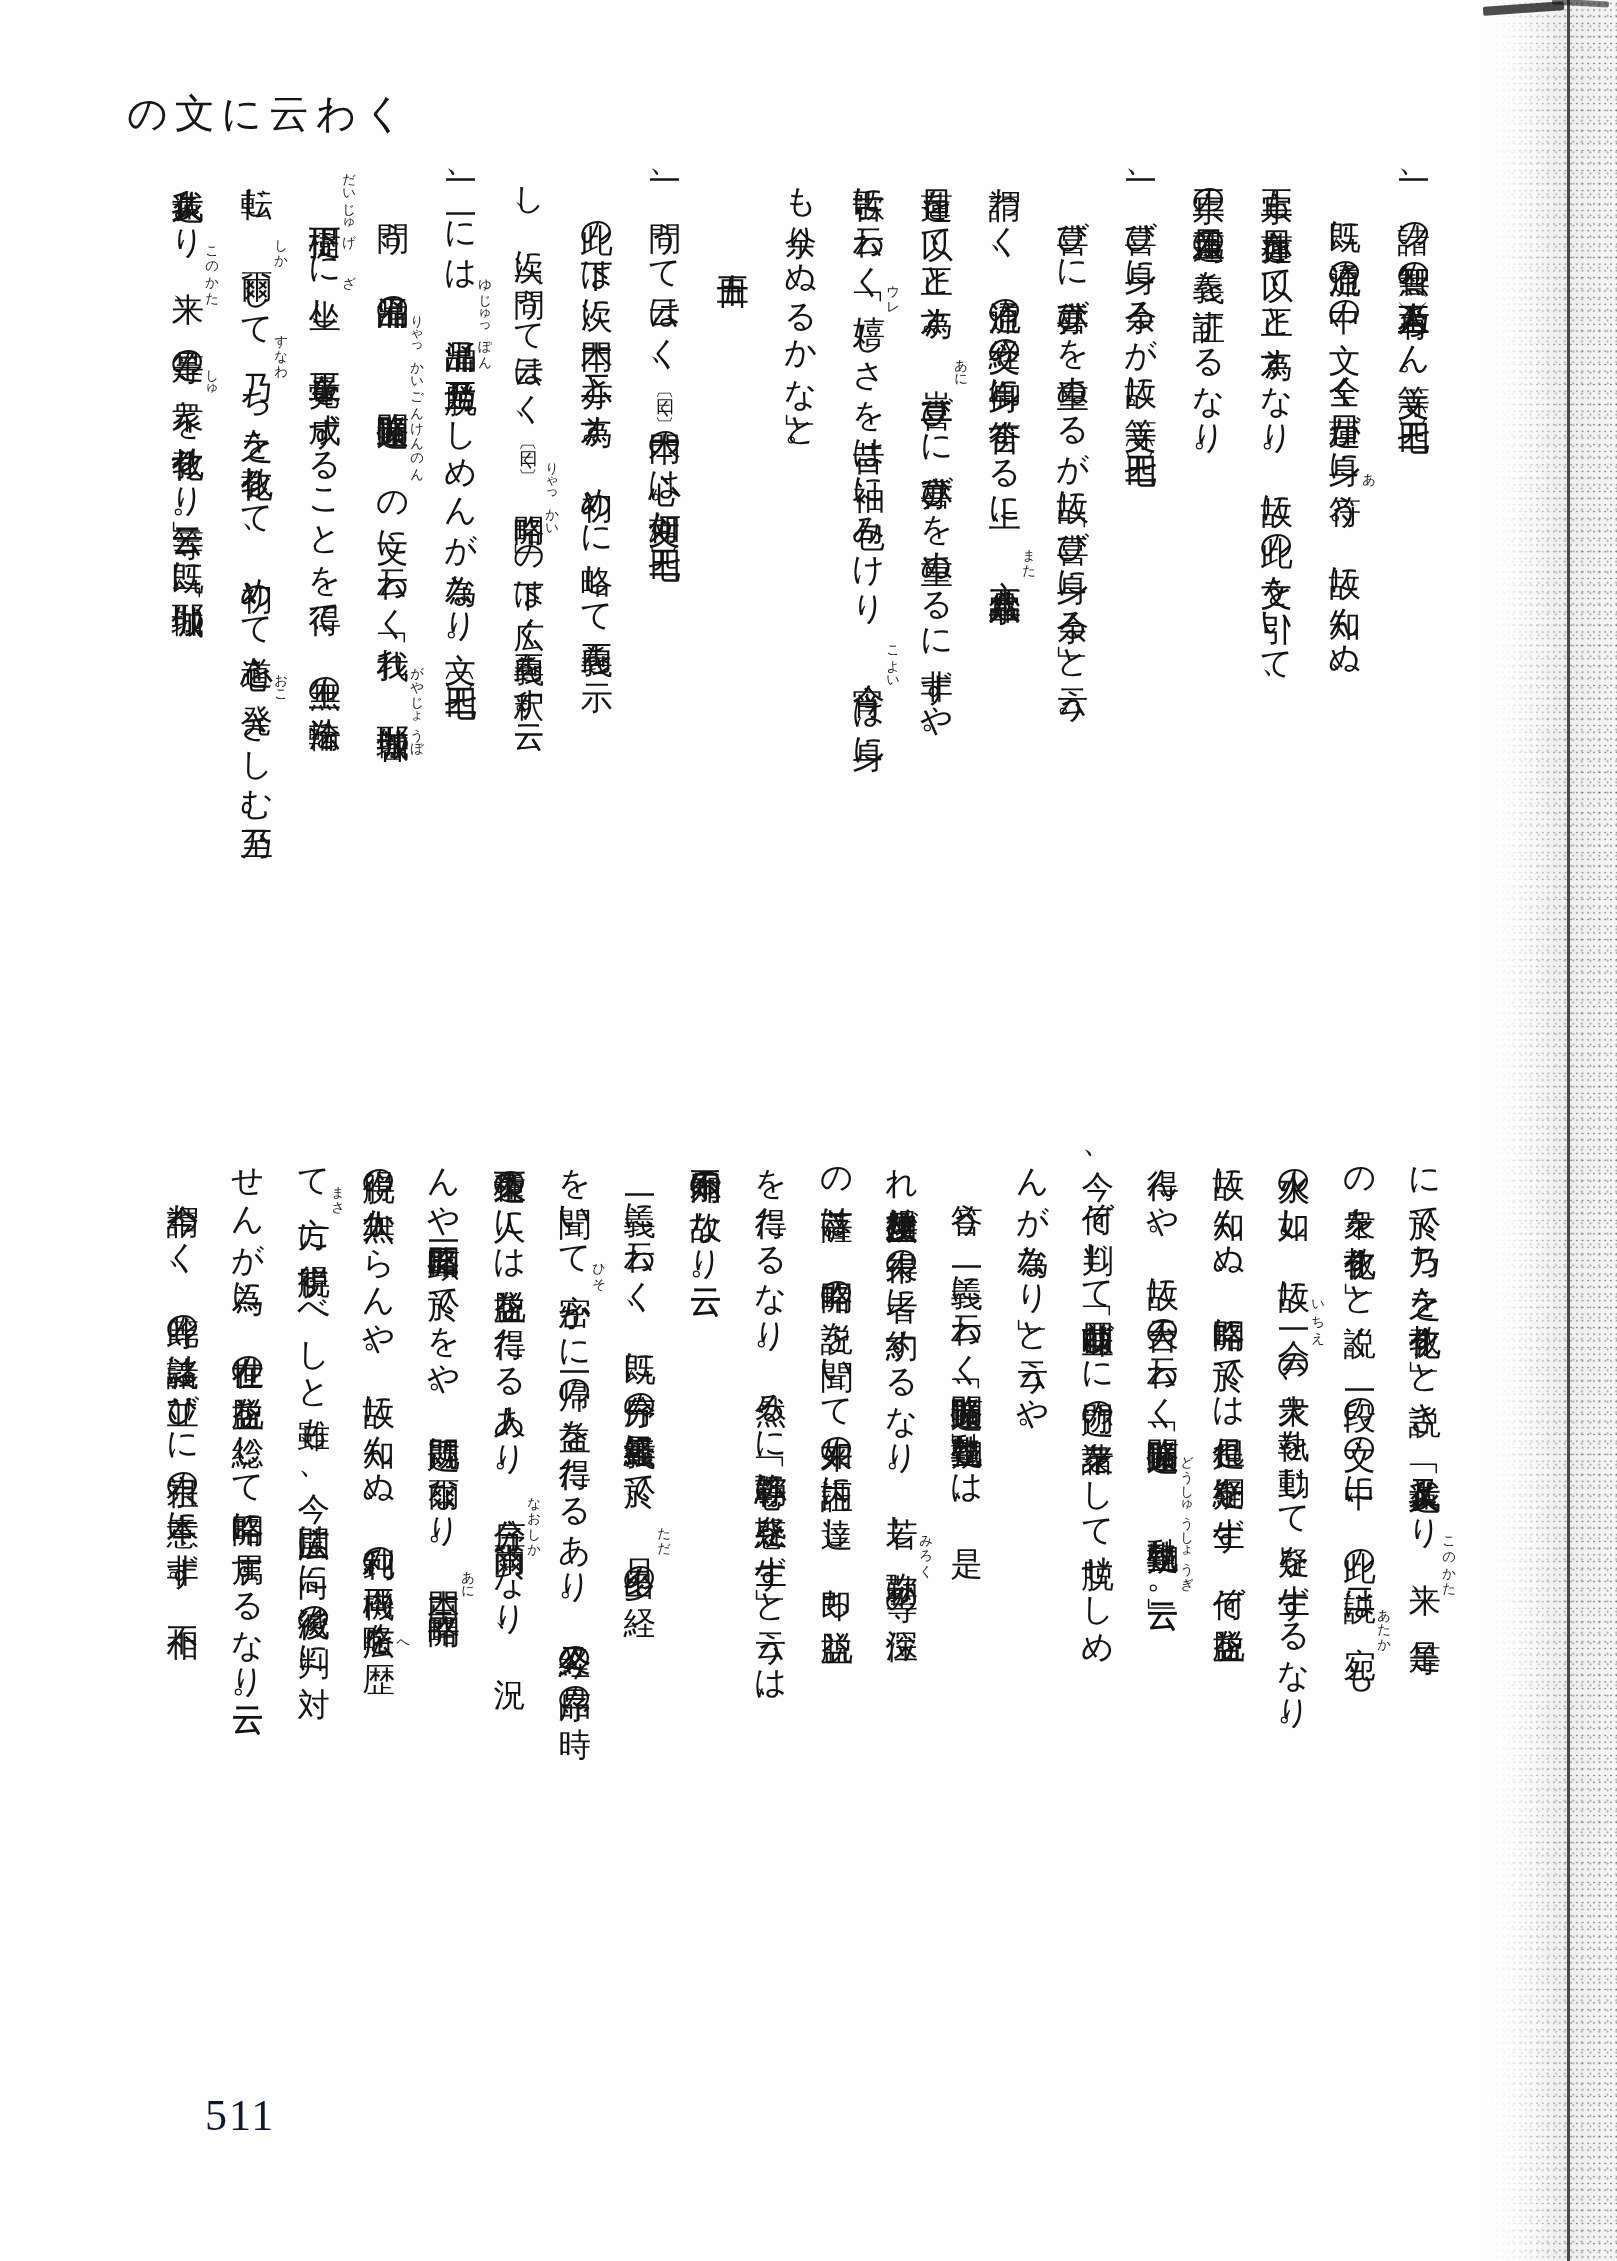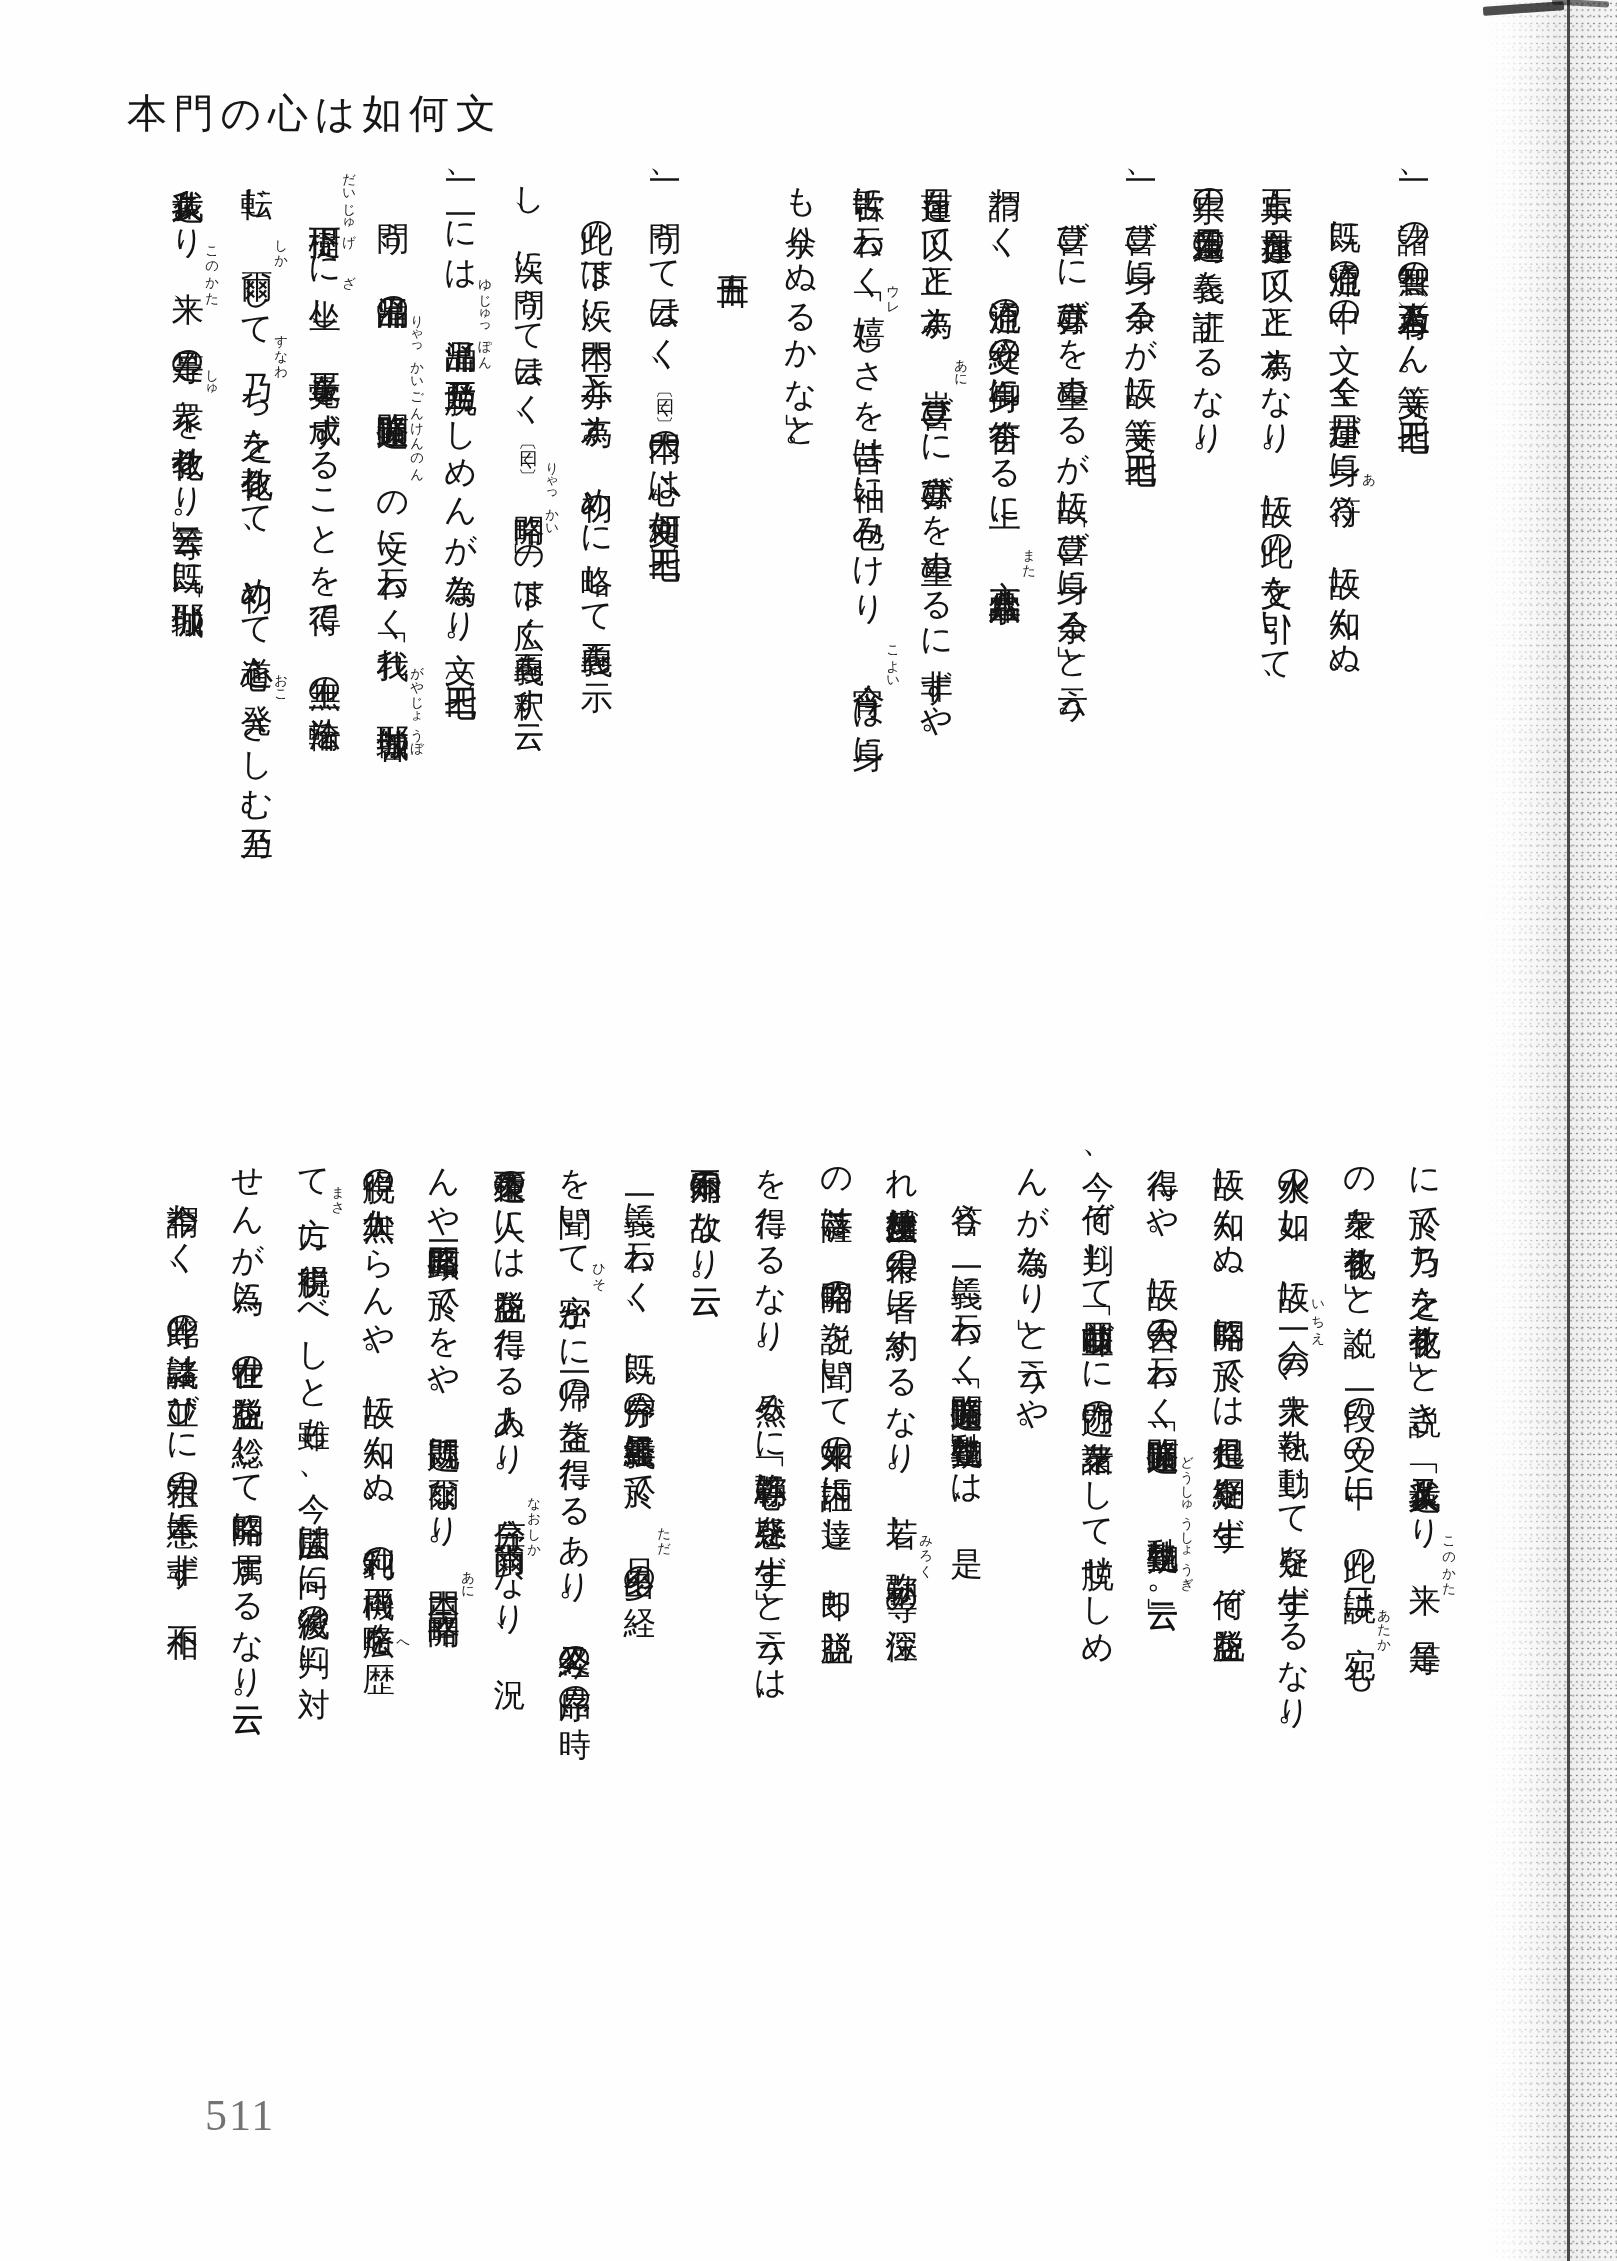--- a/index.html
+++ b/index.html
@@ -5,21 +5,21 @@
   html,body{margin:0;padding:0;}
   body{width:1617px;height:2262px;position:relative;background:#ffffff;
        font-family:"Liberation Serif","DejaVu Serif",serif;}
   .page{position:absolute;inset:0;background:#fefefe;overflow:hidden;}
 
   
   .header{position:absolute;left:127px;top:86px;font-size:40px;color:#161616;
           letter-spacing:6.7px;font-weight:500;}
 
   
-  .pagenum{position:absolute;left:205px;top:2090px;font-size:44px;color:#737373;
+  .pagenum{position:absolute;left:205px;top:2090px;font-size:44px;color:#0f172a;
            letter-spacing:1.9px;}
 
   
   .register{position:absolute;inset:0;}
   .vcol{position:absolute;writing-mode:vertical-rl;text-orientation:mixed;
         font-size:32.5px;line-height:1.05;letter-spacing:1px;color:#141414;
         white-space:nowrap;}
   .vcol.tight{font-size:31px;letter-spacing:0;}
   .vcol.heading{letter-spacing:2.9px;}
   .vcol ruby{ruby-align:center;}
@@ -38,21 +38,21 @@
      background:rgba(35,35,35,0.82);}
   .smudge{position:absolute;background:#111;border-radius:1.9px;}
   .smudge.s1{right:53px;top:3.8px;width:81px;height:8.6px;transform:rotate(-4deg);opacity:.75;}
   .smudge.s2{right:7.6px;top:0px;width:57px;height:5.7px;transform:rotate(3deg);opacity:.55;}
 </style>
 </head>
 <body>
 
 <div class="page">
 
-  <div class="header">本門の心は如何文</div>
+  <div class="header">の文に云わく</div>
 
   <div id="upper" class="register">
       <div class="vcol" style="left: 1397px; top: 164px;"><span>一、諸の無智の人（乃至）有らん等文。〔七三四〕</span></div>
       <div class="vcol" style="left: 1328px; top: 198px;"><span>既に流通の中の文、全く日蓮が身に</span><ruby>符<rt>あ</rt></ruby><span>う。故に知んぬ、</span></div>
       <div class="vcol" style="left: 1260px; top: 164px;"><span>正宗も亦日蓮を以て正と為すなり。故に此の文を引いて、</span></div>
       <div class="vcol" style="left: 1192px; top: 164px;"><span>正宗の日蓮為正の義を証するなり。</span></div>
       <div class="vcol" style="left: 1124px; top: 164px;"><span>一、喜び身に余るが故に等文。〔七三四〕</span></div>
       <div class="vcol" style="left: 1056px; top: 198px;"><span>喜びに亦喜びを重ぬるが故に「喜び身に余る」と云う。</span></div>
       <div class="vcol" style="left: 988px; top: 164px;"><span>謂わく、流通の経文の御身に符合する上に、</span><ruby>亦<rt>また</rt></ruby><span>正宗八品も</span></div>
       <div class="vcol" style="left: 920px; top: 164px;"><span>日蓮を以て正と為す。</span><ruby>豈<rt>あに</rt></ruby><span>喜びに亦喜びを重ぬるに非ずや。</span></div>

